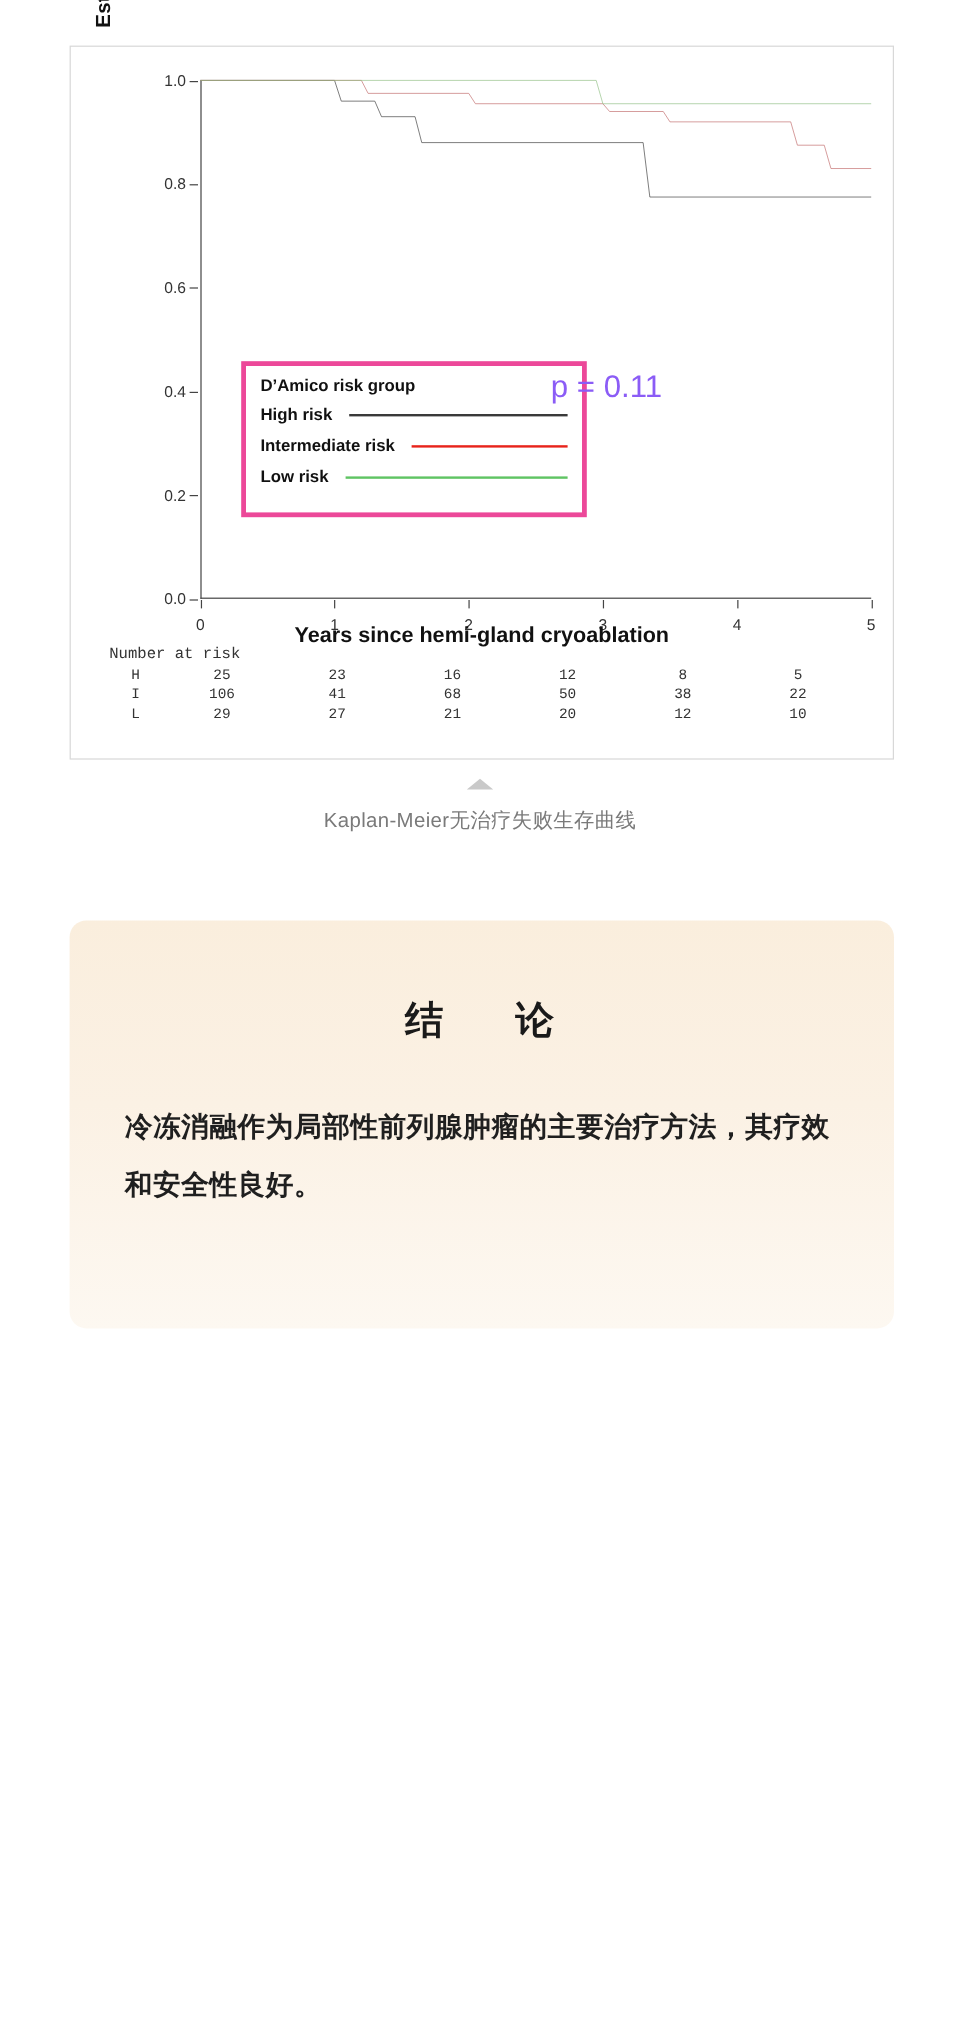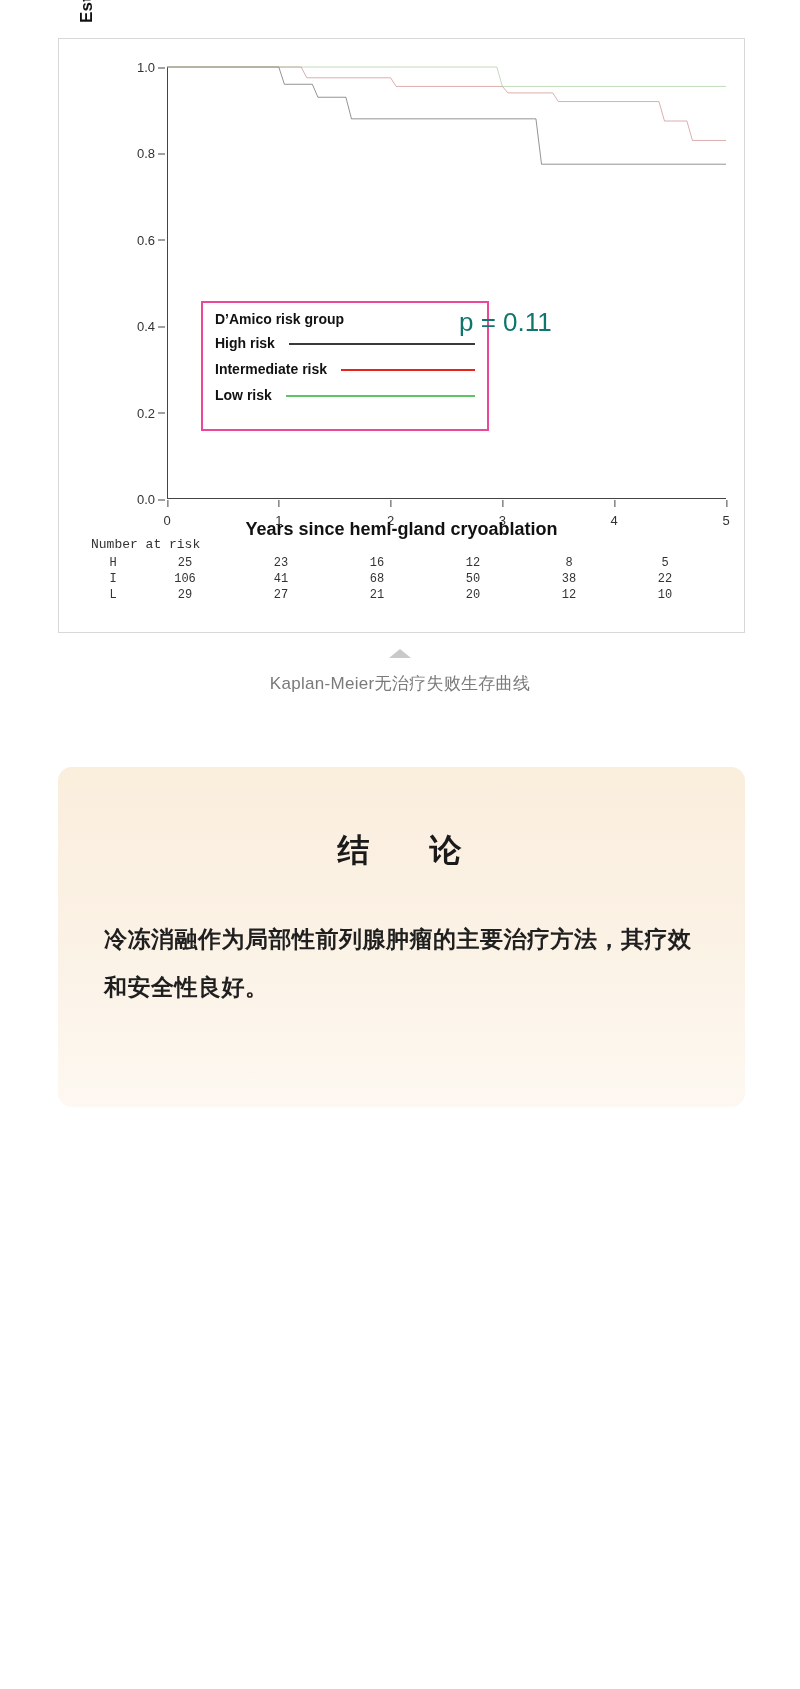--- a/index.html
+++ b/index.html
@@ -120,29 +120,29 @@
     left: 0; top: 0;
     width: 100%;
     height: 100%;
     overflow: visible;
   }
   .pvalue {
     position: absolute;
     left: 400px;
     top: 268px;
     font-size: 26px;
-    color: #0f766e;
+    color: #8b5cf6;
   }
   .legend-box {
     position: absolute;
     left: 142px;
     top: 262px;
     width: 288px;
     height: 130px;
-    border: 2px solid #ec4899;
+    border: 4px solid #ec4899;
     background: #fff;
     box-sizing: border-box;
     padding: 8px 10px 0 12px;
   }
   .legend-title {
     font-size: 14px;
     font-weight: bold;
     color: #111;
     margin-bottom: 3px;
   }

